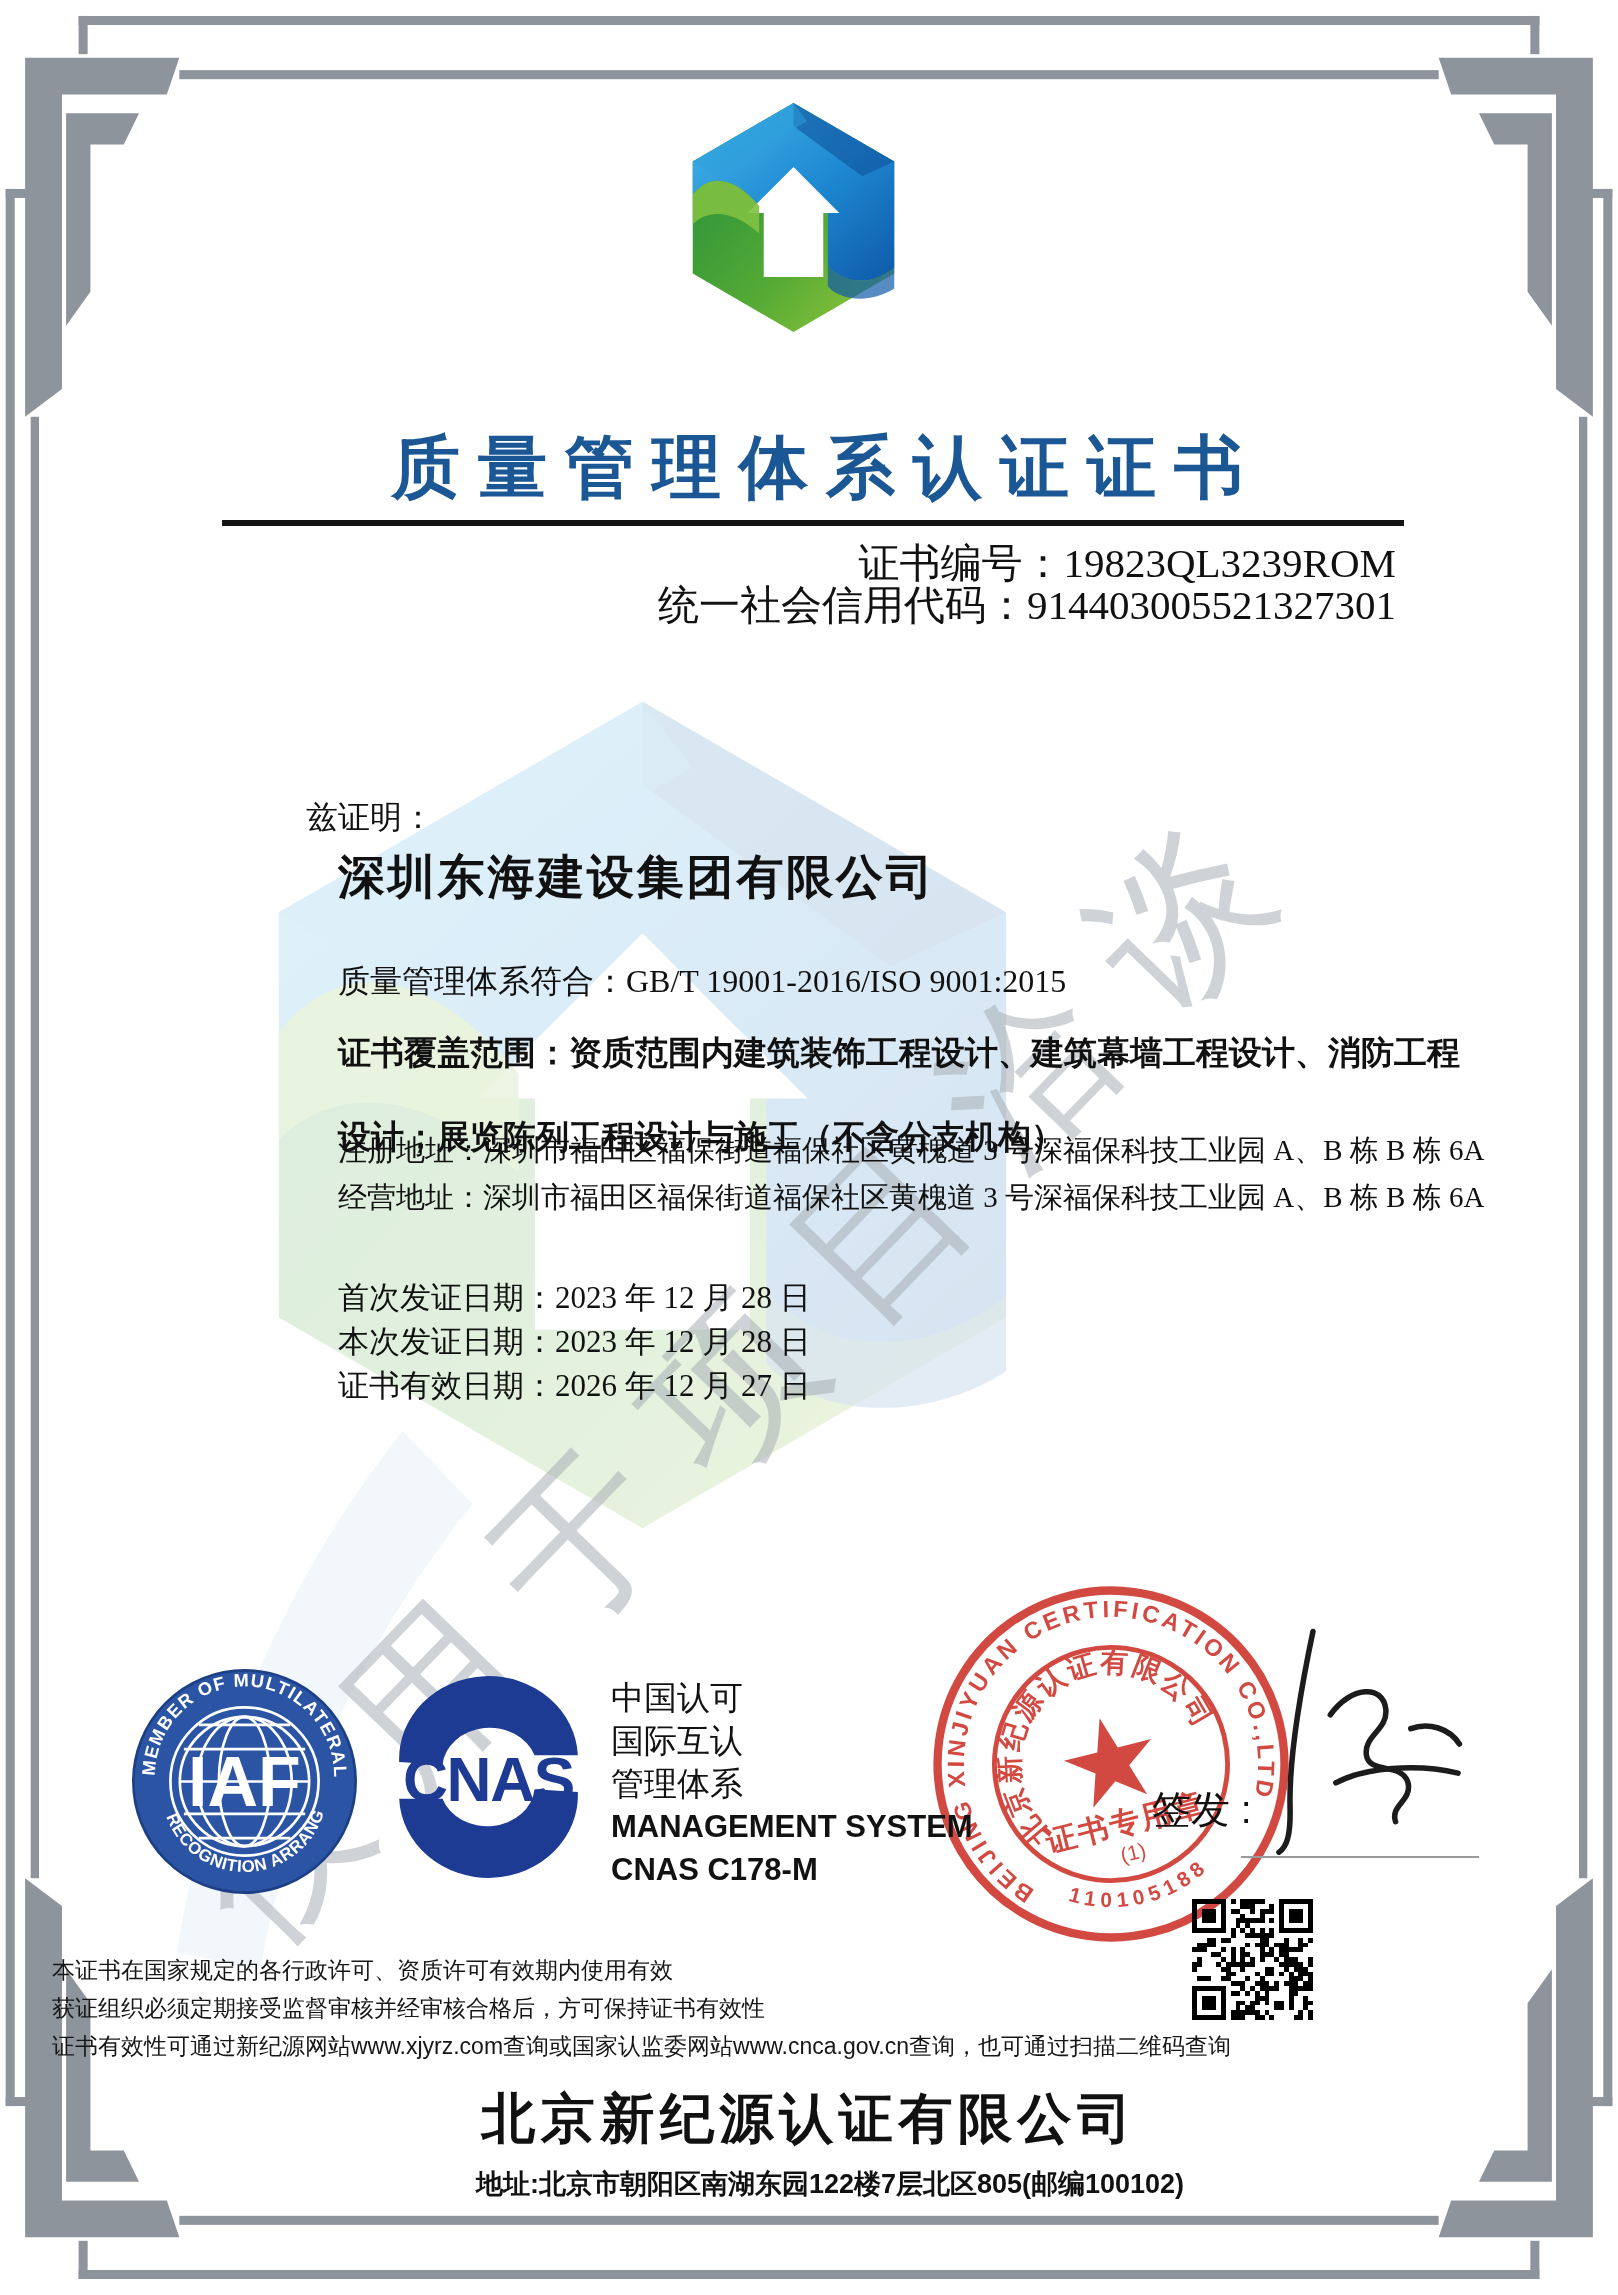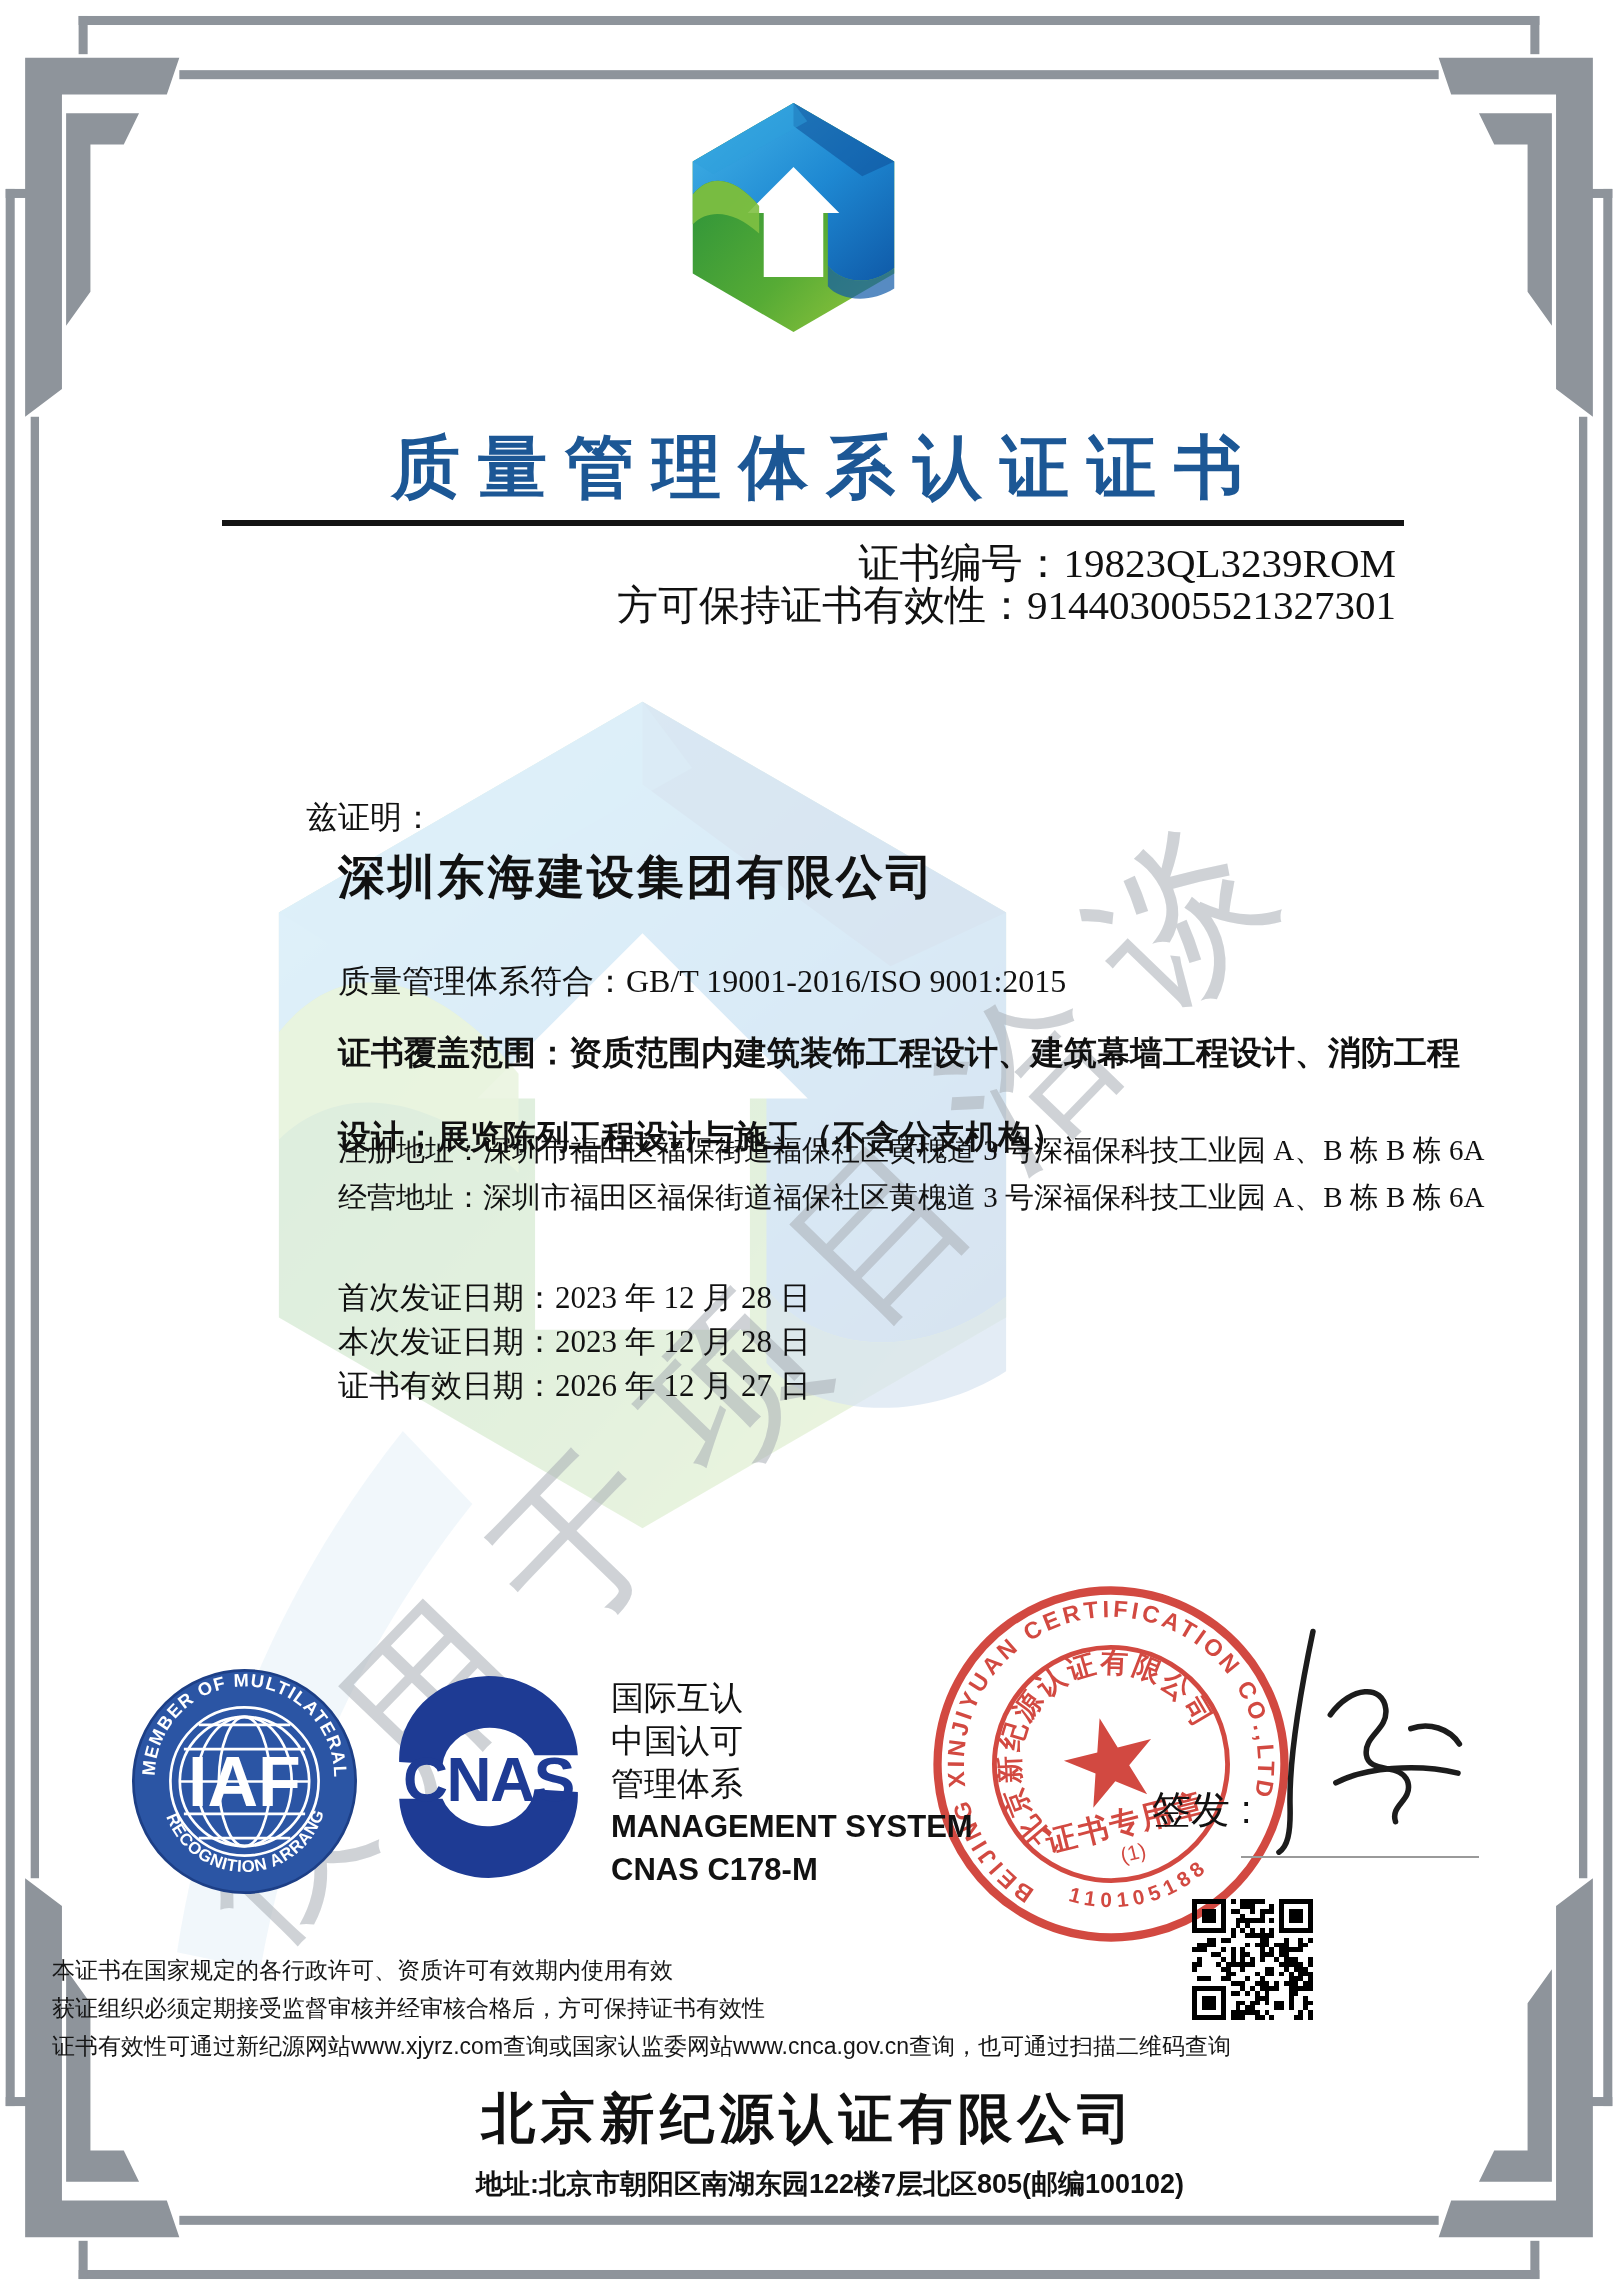--- a/index.html
+++ b/index.html
@@ -132,21 +132,21 @@
       </svg>
   </div>
   <h1 class="title z2">质量管理体系认证证书</h1>
   <div class="title-rule z2"></div>
 
   <div class="certmeta z2">
     <div>
       <span>证书编号：</span><span>19823QL3239ROM</span>
     </div>
     <div>
-      <span>方可保持证书有效性：</span><span>914403005521327301</span>
+      <span>统一社会信用代码：</span><span>914403005521327301</span>
     </div>
   </div>
 
   <div class="declare z2">兹证明：</div>
   <div class="company z2">深圳东海建设集团有限公司</div>
   <div class="standard z2">质量管理体系符合：GB/T 19001-2016/ISO 9001:2015</div>
   <p class="scope z2">
     <span>证书覆盖范围：</span><span>资质范围内建筑装饰工程设计、建筑幕墙工程设计、消防工程设计；展览陈列工程设计与施工（不含分支机构）</span>
   </p>
   <div class="addr z2">
@@ -183,22 +183,22 @@
     <text x="170" y="206" text-anchor="middle" font-family="Liberation Sans, DejaVu Sans, sans-serif" font-size="104" font-weight="bold" fill="#ffffff">IAF</text>
   </svg>
 
   <svg class="cnas z2" viewBox="0 0 300 300">
     <path d="M18,128 A132,122 0 0 1 282,118 L218,118 A70,60 0 0 0 82,132 Z" fill="#1e3b94"></path>
     <path d="M282,172 A132,122 0 0 1 18,182 L82,182 A70,60 0 0 0 218,168 Z" fill="#1e3b94"></path>
     <text x="150" y="185" text-anchor="middle" font-family="Liberation Sans, DejaVu Sans, sans-serif" font-size="92" font-weight="bold" fill="#1e3b94" letter-spacing="-2">CNAS</text>
   </svg>
 
   <div class="accred z2">
+    <div>中国认可</div>
     <div>国际互认</div>
-    <div>中国认可</div>
     <div>管理体系</div>
     <div class="en">MANAGEMENT SYSTEM</div>
     <div class="en">CNAS C178-M</div>
   </div>
 
   <svg class="stamp" viewBox="0 0 516 516">
     <g transform="translate(258,258) rotate(-14)" fill="#cf3a31">
       <circle r="250" fill="none" stroke="#cf3a31" stroke-width="12"></circle>
       <circle r="168" fill="none" stroke="#cf3a31" stroke-width="7"></circle>
       <path id="stRing" d="M -150,150 A 212,212 0 1 1 150,150" fill="none"></path>

